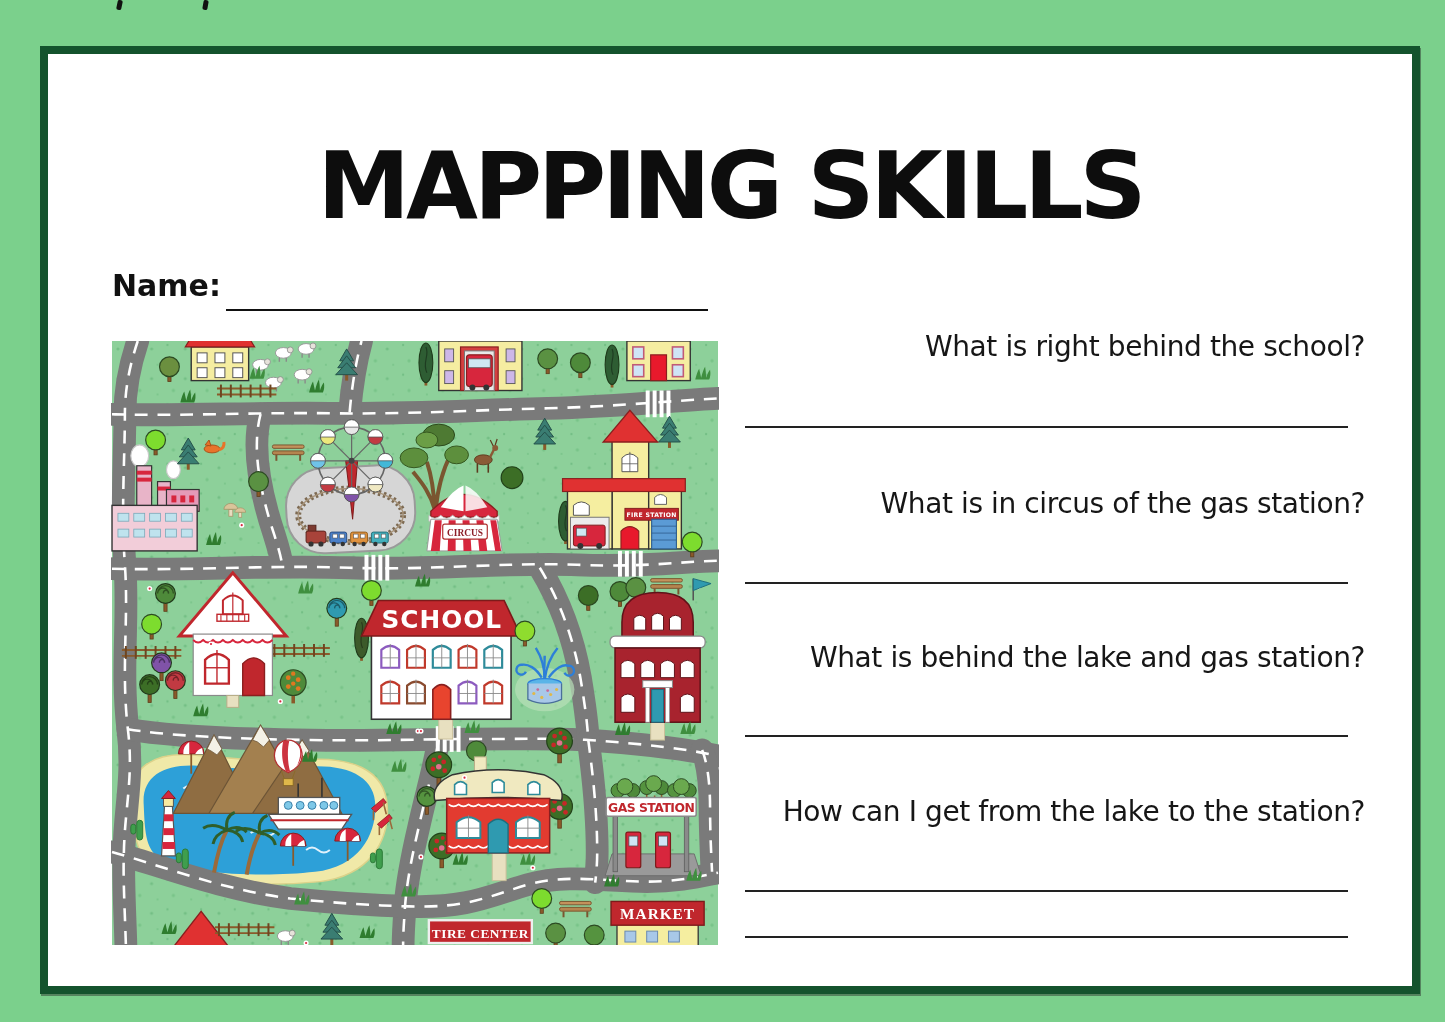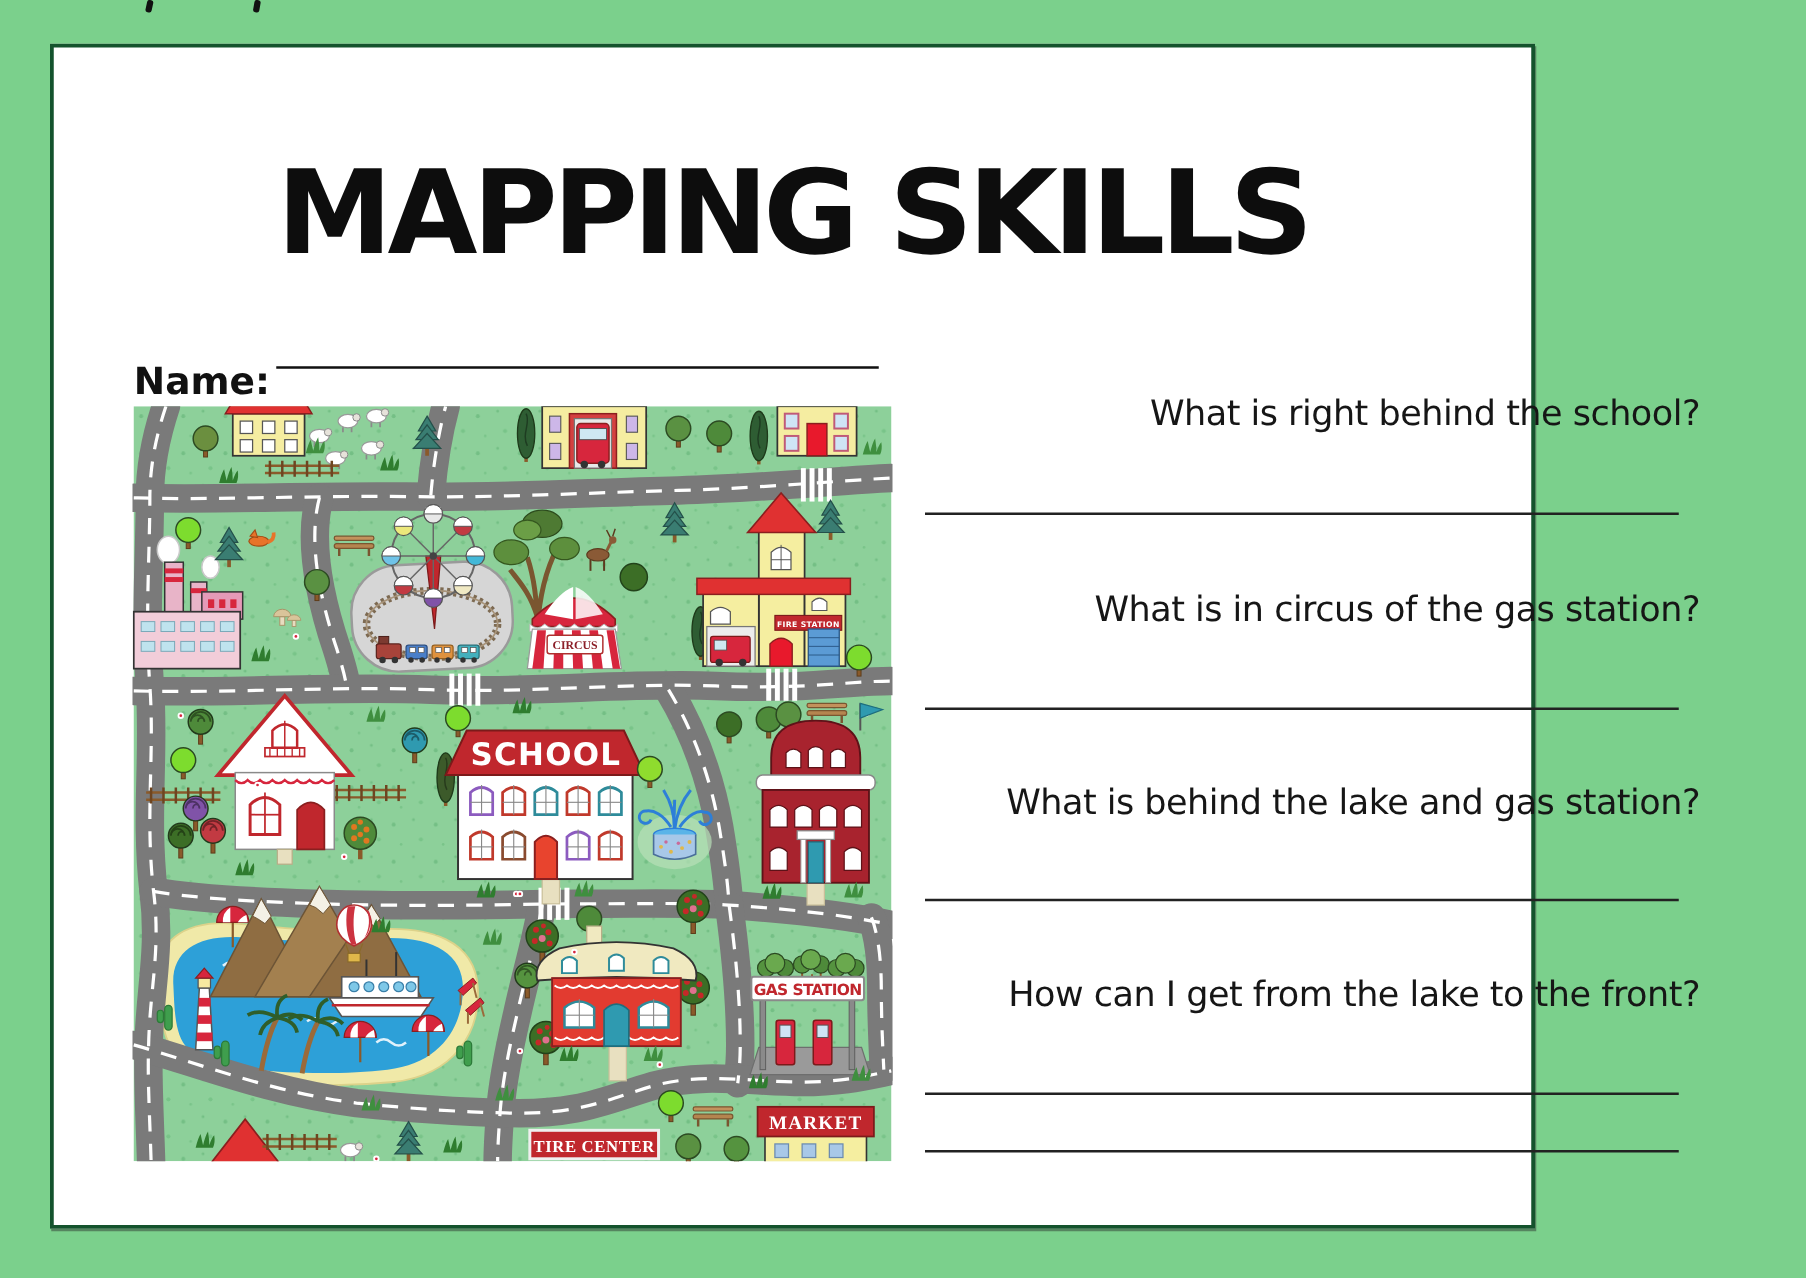--- a/index.html
+++ b/index.html
@@ -6,30 +6,30 @@
   body{
     width:1445px;height:1022px;position:relative;
     background:#7bd08c;
     font-family:"DejaVu Sans","Liberation Sans",sans-serif;
     overflow:hidden;
   }
   .crop-mark{position:absolute;width:5px;height:10px;background:#111;border-radius:2px;top:0;}
   .crop-mark.m1{left:117px;transform:rotate(12deg);}
   .crop-mark.m2{left:203px;transform:rotate(10deg);}
   .page{
-    position:absolute;left:40px;top:35px;width:1188px;height:948px;
-    background:#ffffff;border:3px solid #14532d;box-sizing:border-box;
+    position:absolute;left:40px;top:46px;width:1380px;height:948px;
+    background:#ffffff;border:8px solid #14532d;box-sizing:border-box;
     box-shadow:1px 2px 0 rgba(40,40,40,.45);
   }
   .title{
     position:absolute;left:0;right:0;top:78px;text-align:center;
     font-size:93px;font-weight:bold;letter-spacing:-4px;color:#0d0d0d;
     white-space:nowrap;
   }
-  .name-row{position:absolute;left:64px;top:214px;margin-top:36px;}
+  .name-row{position:absolute;left:64px;top:214px;}
   .name-label{font-size:30px;font-weight:bold;color:#111;}
   .name-line{position:absolute;left:178px;top:255px;width:482px;border-top:2px solid #111;}
   .map-wrap{position:absolute;left:63px;top:287px;width:608px;height:604px;}
   .q{position:absolute;left:697px;width:620px;font-size:28px;letter-spacing:-0.4px;color:#161616;white-space:nowrap;text-align:right;}
   .q1{top:276px}.q2{top:433px}.q3{top:587px}.q4{top:741px}
   .ans{position:absolute;left:697px;width:603px;border-top:2px solid #222;}
   .l1{top:372px}.l2{top:528px}.l3{top:681px}.l4{top:836px}.l5{top:882px}
   svg text{user-select:none;}
 </style>
 </head>
@@ -748,16 +748,16 @@
 
   <div class="q q1">What is right behind the school?</div>
   <div class="ans l1"></div>
 
   <div class="q q2">What is in circus of the gas station?</div>
   <div class="ans l2"></div>
 
   <div class="q q3">What is behind the lake and gas station?</div>
   <div class="ans l3"></div>
 
-  <div class="q q4">How can I get from the lake to the front?</div>
+  <div class="q q4">How can I get from the lake to the station?</div>
   <div class="ans l4"></div>
   <div class="ans l5"></div>
 </div>
 
 </body></html>

